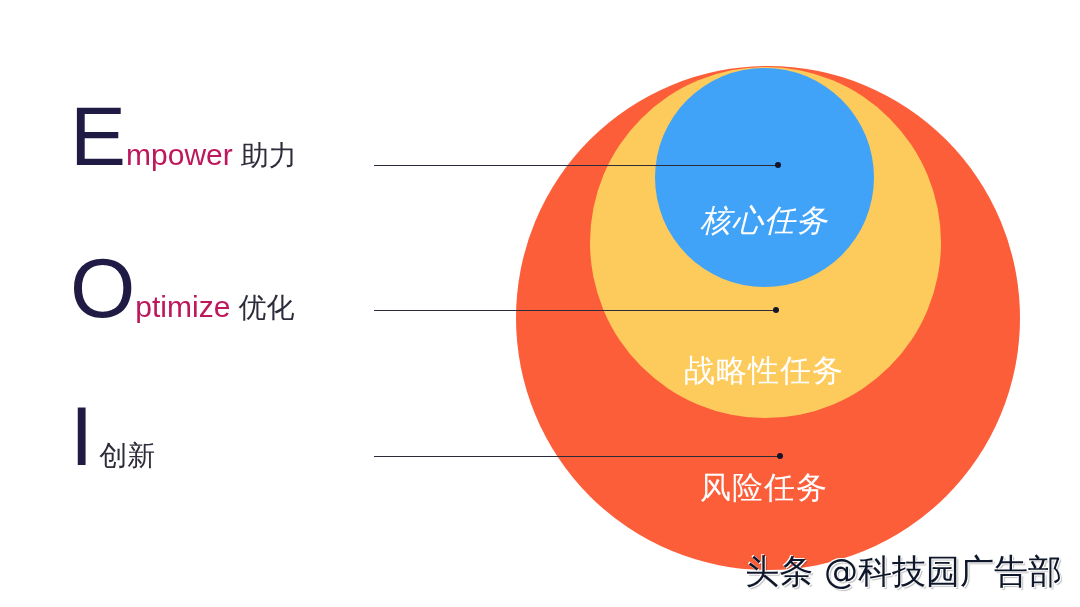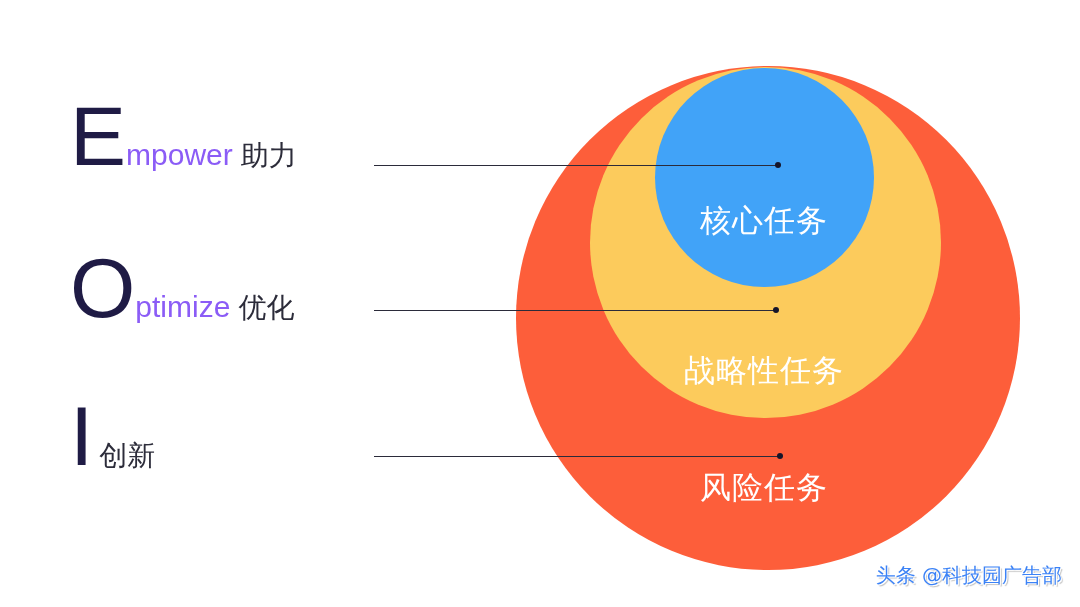--- a/index.html
+++ b/index.html
@@ -3,35 +3,35 @@
   <meta charset="utf-8">
   <style>
     html, body { margin: 0; padding: 0; }
     body {
       width: 1080px; height: 607px; background: #ffffff; position: relative; overflow: hidden;
       font-family: "DejaVu Sans", "Liberation Sans", sans-serif;
     }
     .circle { position: absolute; border-radius: 50%; }
     .label-row { position: absolute; left: 70px; display: flex; align-items: baseline; color: #2b2a45; }
     .big { font-family: "Liberation Sans", sans-serif; font-weight: 300; font-size: 84px; line-height: 1; color: #1f1b45; letter-spacing: -2px; }
-    .rest { font-family: "Liberation Sans", sans-serif; font-size: 30px; color: #8b5cf6; margin-left: 2px; }
+    .rest { font-family: "Liberation Sans", sans-serif; font-size: 30px; color: #be185d; margin-left: 2px; }
     .cn { font-size: 28px; color: #2c2c3a; margin-left: 8px; margin-top: 31px; }
     .connector { position: absolute; height: 1px; background: #2b2b3a; }
     .dot { position: absolute; width: 6px; height: 6px; border-radius: 50%; background: #15152a; }
     .circle-text { position: absolute; color: #ffffff; font-size: 31px; text-align: center; width: 300px; letter-spacing: 1px; }
-    .watermark { position: absolute; right: 18px; bottom: 18px; font-size: 20px; color: #3b82f6; text-shadow: 1px 1px 0 #ffffff, -1px -1px 0 #ffffff, 2px 2px 1px rgba(0,0,0,0.25); }
+    .watermark { position: absolute; right: 18px; bottom: 12px; font-size: 34px; color: #0f172a; text-shadow: 1px 1px 0 #ffffff, -1px -1px 0 #ffffff, 2px 2px 1px rgba(0,0,0,0.25); }
   </style>
 </head>
 <body>
 
 <div class="circle" style="left:516px; top:66px; width:504px; height:504px; background:#fd5e3a;"></div>
 <div class="circle" style="left:590px; top:67px; width:351px; height:351px; background:#fccb5c;"></div>
 <div class="circle" style="left:655px; top:68px; width:219px; height:219px; background:#41a3f8;"></div>
 
-<div class="circle-text" style="left:614px; top:200px;">核心任务</div>
+<div class="circle-text" style="left:614px; top:200px;font-style:italic;">核心任务</div>
 <div class="circle-text" style="left:614px; top:350px;">战略性任务</div>
 <div class="circle-text" style="left:614px; top:467px;">风险任务</div>
 
 <div class="connector" style="left:374px; top:165px; width:404px;"></div>
 <div class="dot" style="left:775px; top:162px;"></div>
 <div class="connector" style="left:374px; top:310px; width:402px;"></div>
 <div class="dot" style="left:773px; top:307px;"></div>
 <div class="connector" style="left:374px; top:456px; width:406px;"></div>
 <div class="dot" style="left:777px; top:453px;"></div>
 

